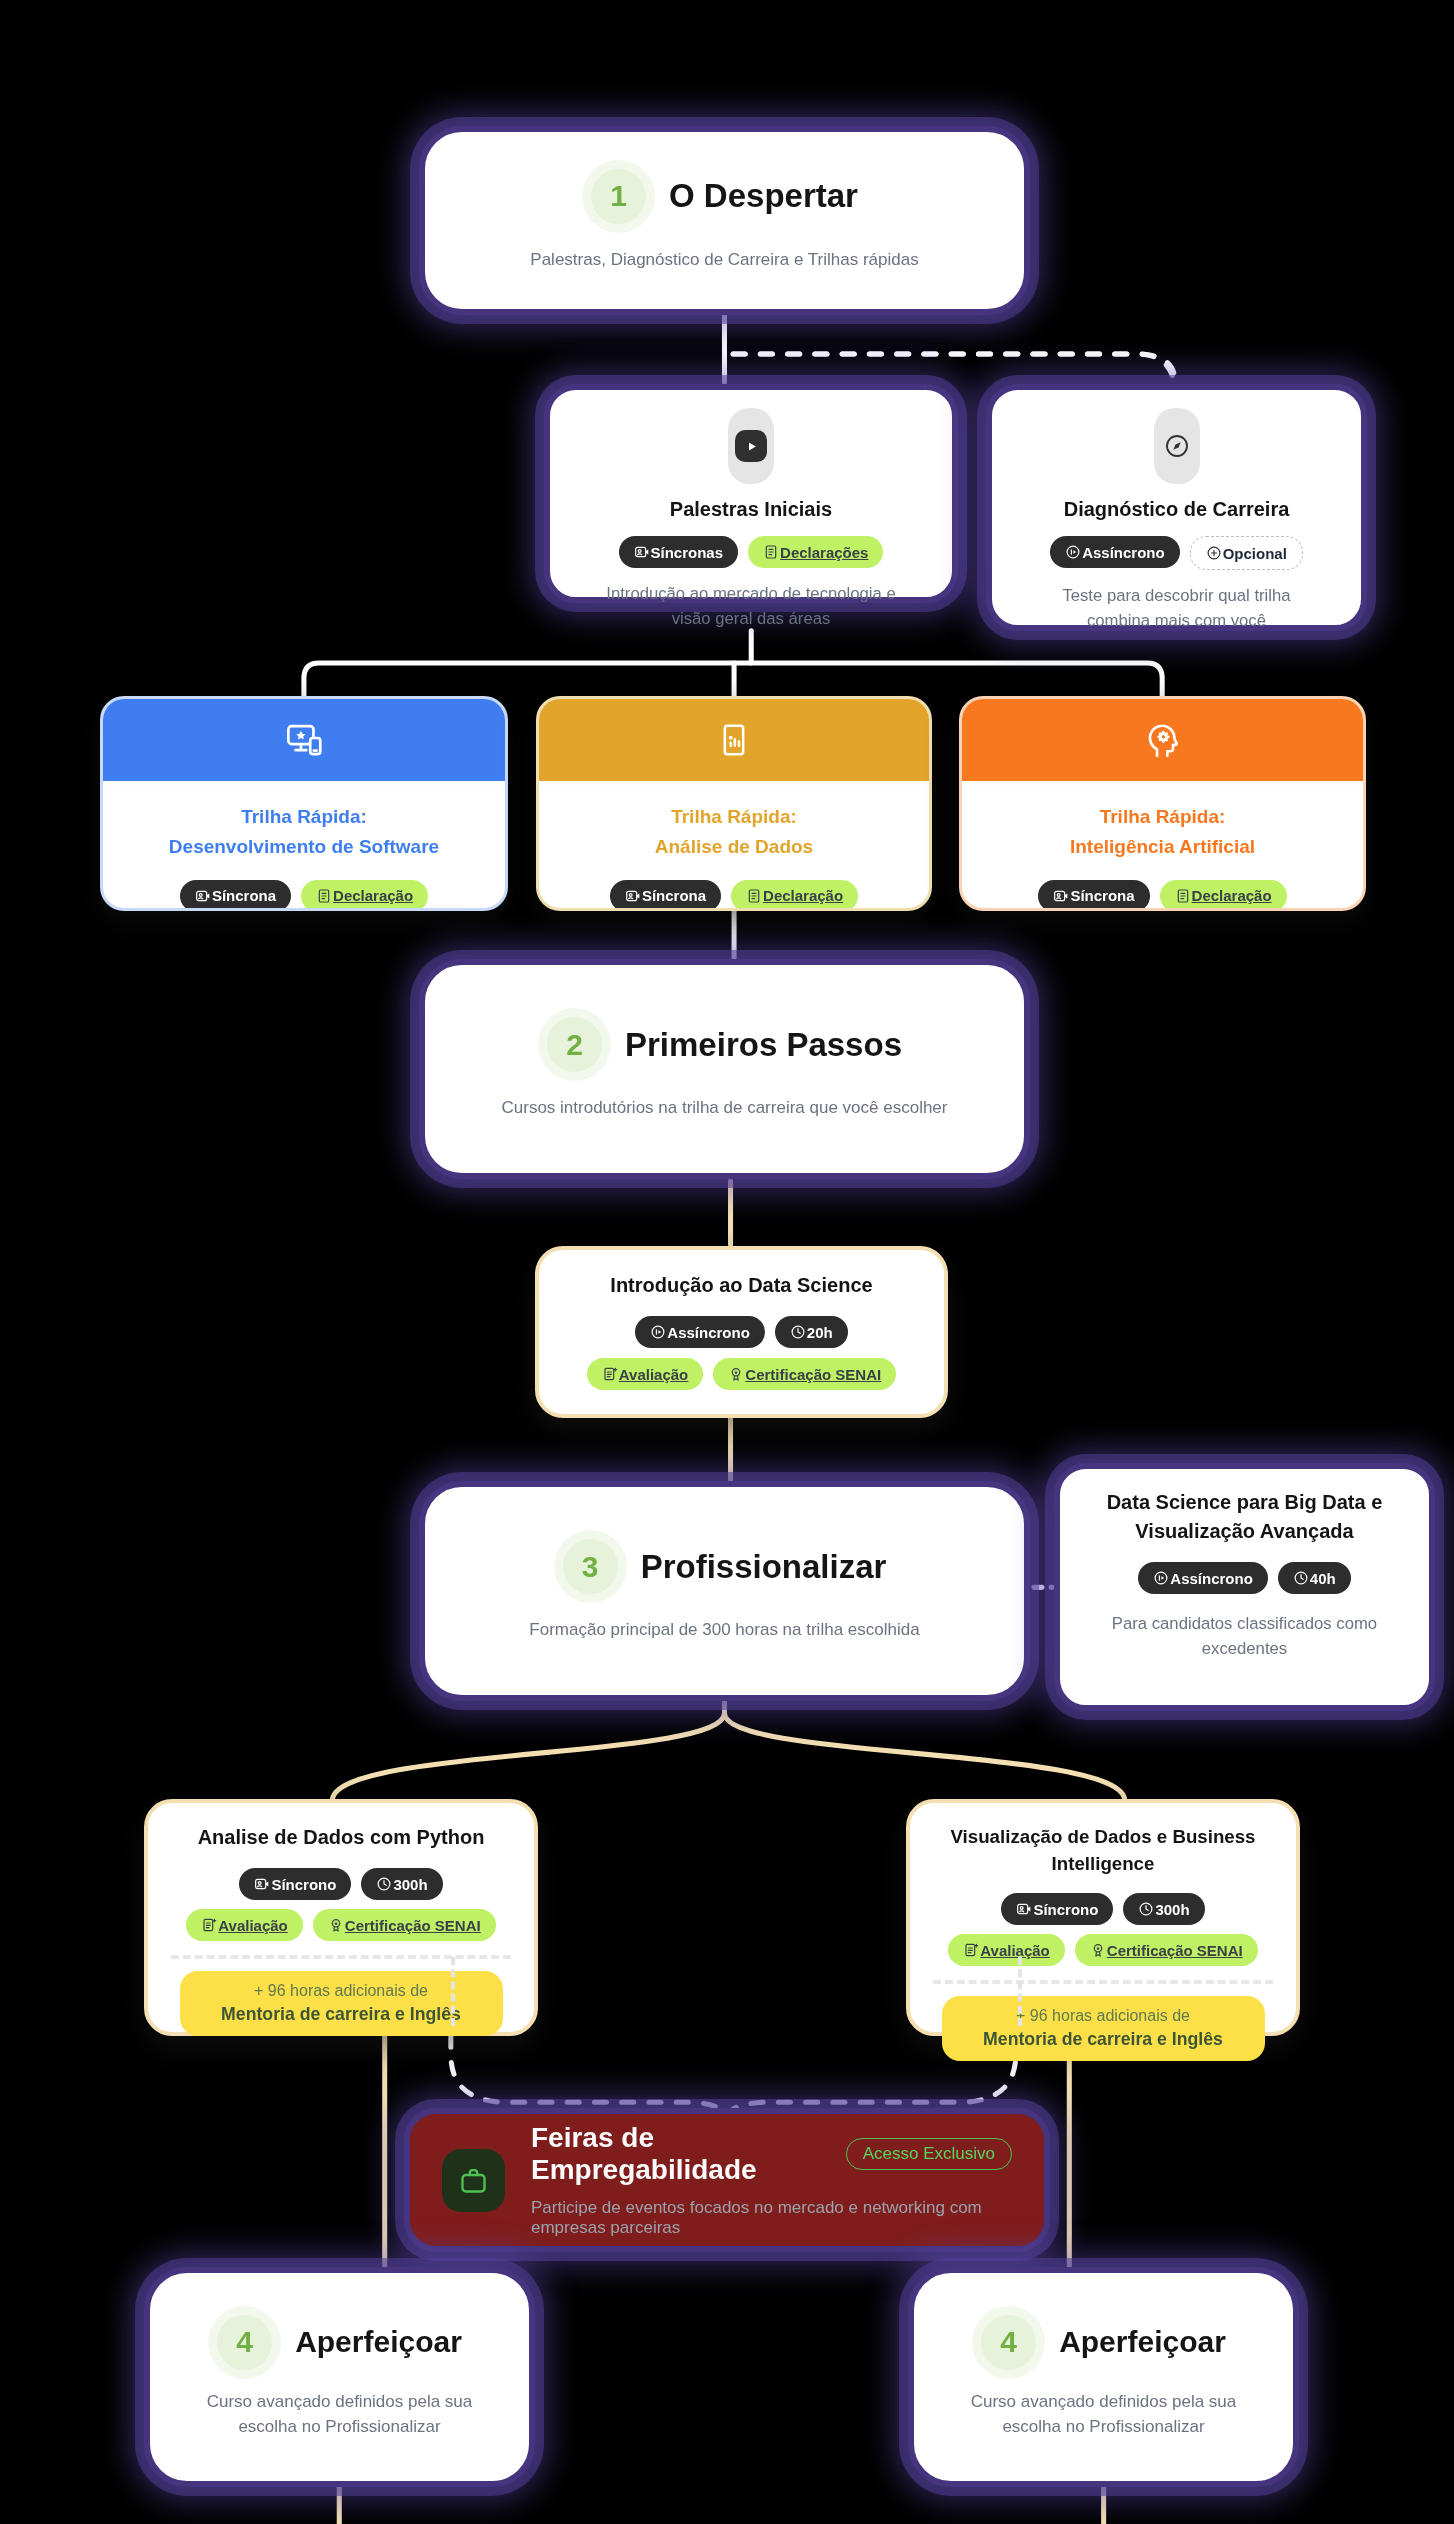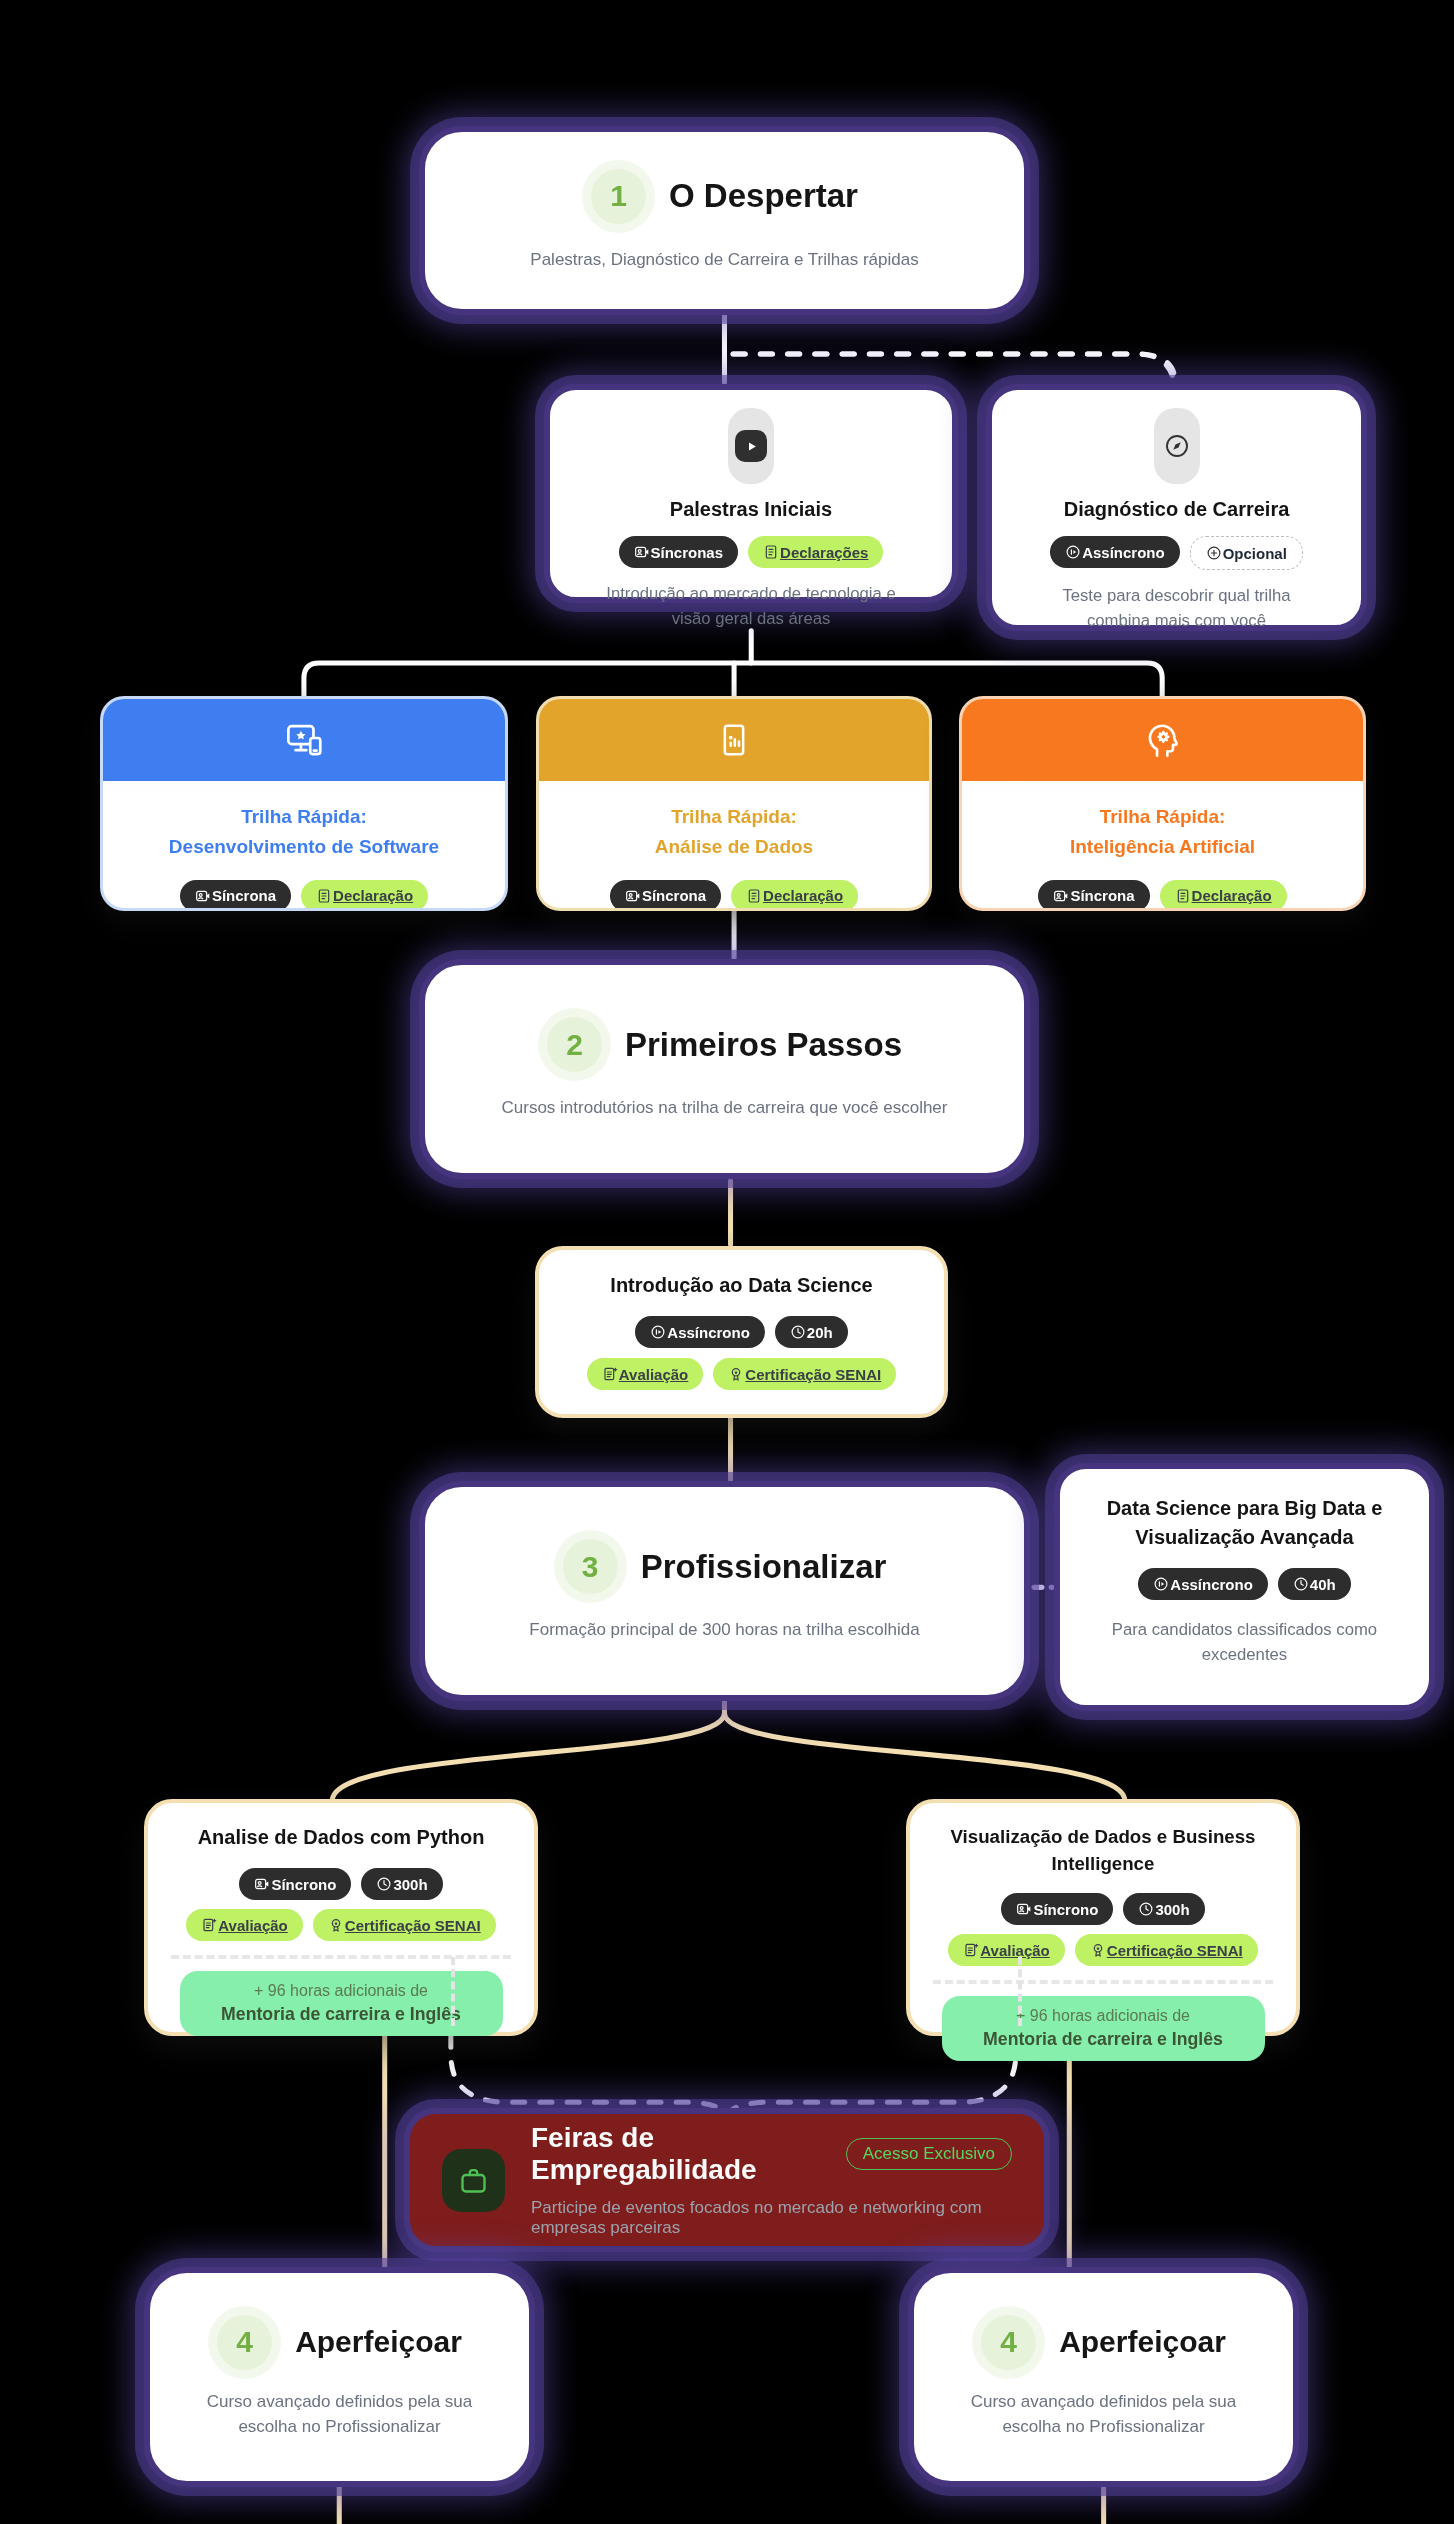--- a/index.html
+++ b/index.html
@@ -43,21 +43,21 @@
     display:flex;align-items:center;justify-content:center;margin:0 auto;}
   .play-sq{width:32px;height:32px;border-radius:10px;background:#2f2f2f;
     display:flex;align-items:center;justify-content:center;}
 
   .trilha-title{font-size:19px;font-weight:700;text-align:center;line-height:1.6;margin-top:21px;}
   .t-blue{color:#3e7ef0;} .t-amber{color:#e2a42b;} .t-orange:  {color:#f7781f;}
   .t-orange{color:#f7781f;}
 
   .sep-dash{border-top:4px dashed #e7e7e7;margin:14px 23px 0;}
   .vdash{position:absolute;width:0;border-left:4px dashed #e4e4e4;top:154px;bottom:6px;z-index:3;}
-  .mentoria{position:relative;z-index:1;background:#86efac;border-radius:18px;width:313px;
+  .mentoria{position:relative;z-index:1;background:#fde047;border-radius:18px;width:313px;
     margin:12px auto 0;padding:11px 5px;text-align:center;}
   .mentoria .l1{font-size:16px;color:#5c7a52;}
   .mentoria .l2{font-size:17.7px;font-weight:700;color:#3c5535;margin-top:4px;}
 
   
   .feiras{position:absolute;background:#7f1d1d;border:6px solid #46357e;border-radius:32px;
     box-shadow:0 0 0 9px rgba(80,62,150,.55),0 0 30px 15px rgba(100,80,185,.45);
     box-sizing:border-box;display:flex;align-items:center;gap:26px;padding:0 32px;z-index:2;}
   .feiras .tile{width:63px;height:63px;border-radius:19px;background:#20311a;flex:0 0 auto;
     display:flex;align-items:center;justify-content:center;}
@@ -333,21 +333,21 @@
     <div class="step-wrap">
       <div class="step-row">
         <div class="step-num">3</div>
         <div class="step-title">Profissionalizar</div>
       </div>
       <div class="step-sub">Formação principal de 300 horas na trilha escolhida</div>
     </div>
   </div>
 
   <div class="glow-node" style="left:1054px;top:1463px;width:381px;height:248px;border-radius:32px;">
-    <div class="pad-col" style="padding-top:25px;align-items:center;">
+    <div class="pad-col" style="padding-top:19px;align-items:center;">
       <div class="card-title">
         <span>Data Science para Big Data e</span><br>
         <span>Visualização Avançada</span>
       </div>
       <div class="badge-row" style="margin-top:16px;">
         <span class="badge dark">
           <svg viewBox="0 0 24 24" fill="none" stroke="currentColor" stroke-width="1.8" stroke-linecap="round">
               <circle cx="12" cy="12" r="8.8"></circle>
               <path d="M9.6 8.8v6.4"></path>
               <path d="M12.6 9.2l4.2 2.8-4.2 2.8z" fill="currentColor" stroke="none"></path>

